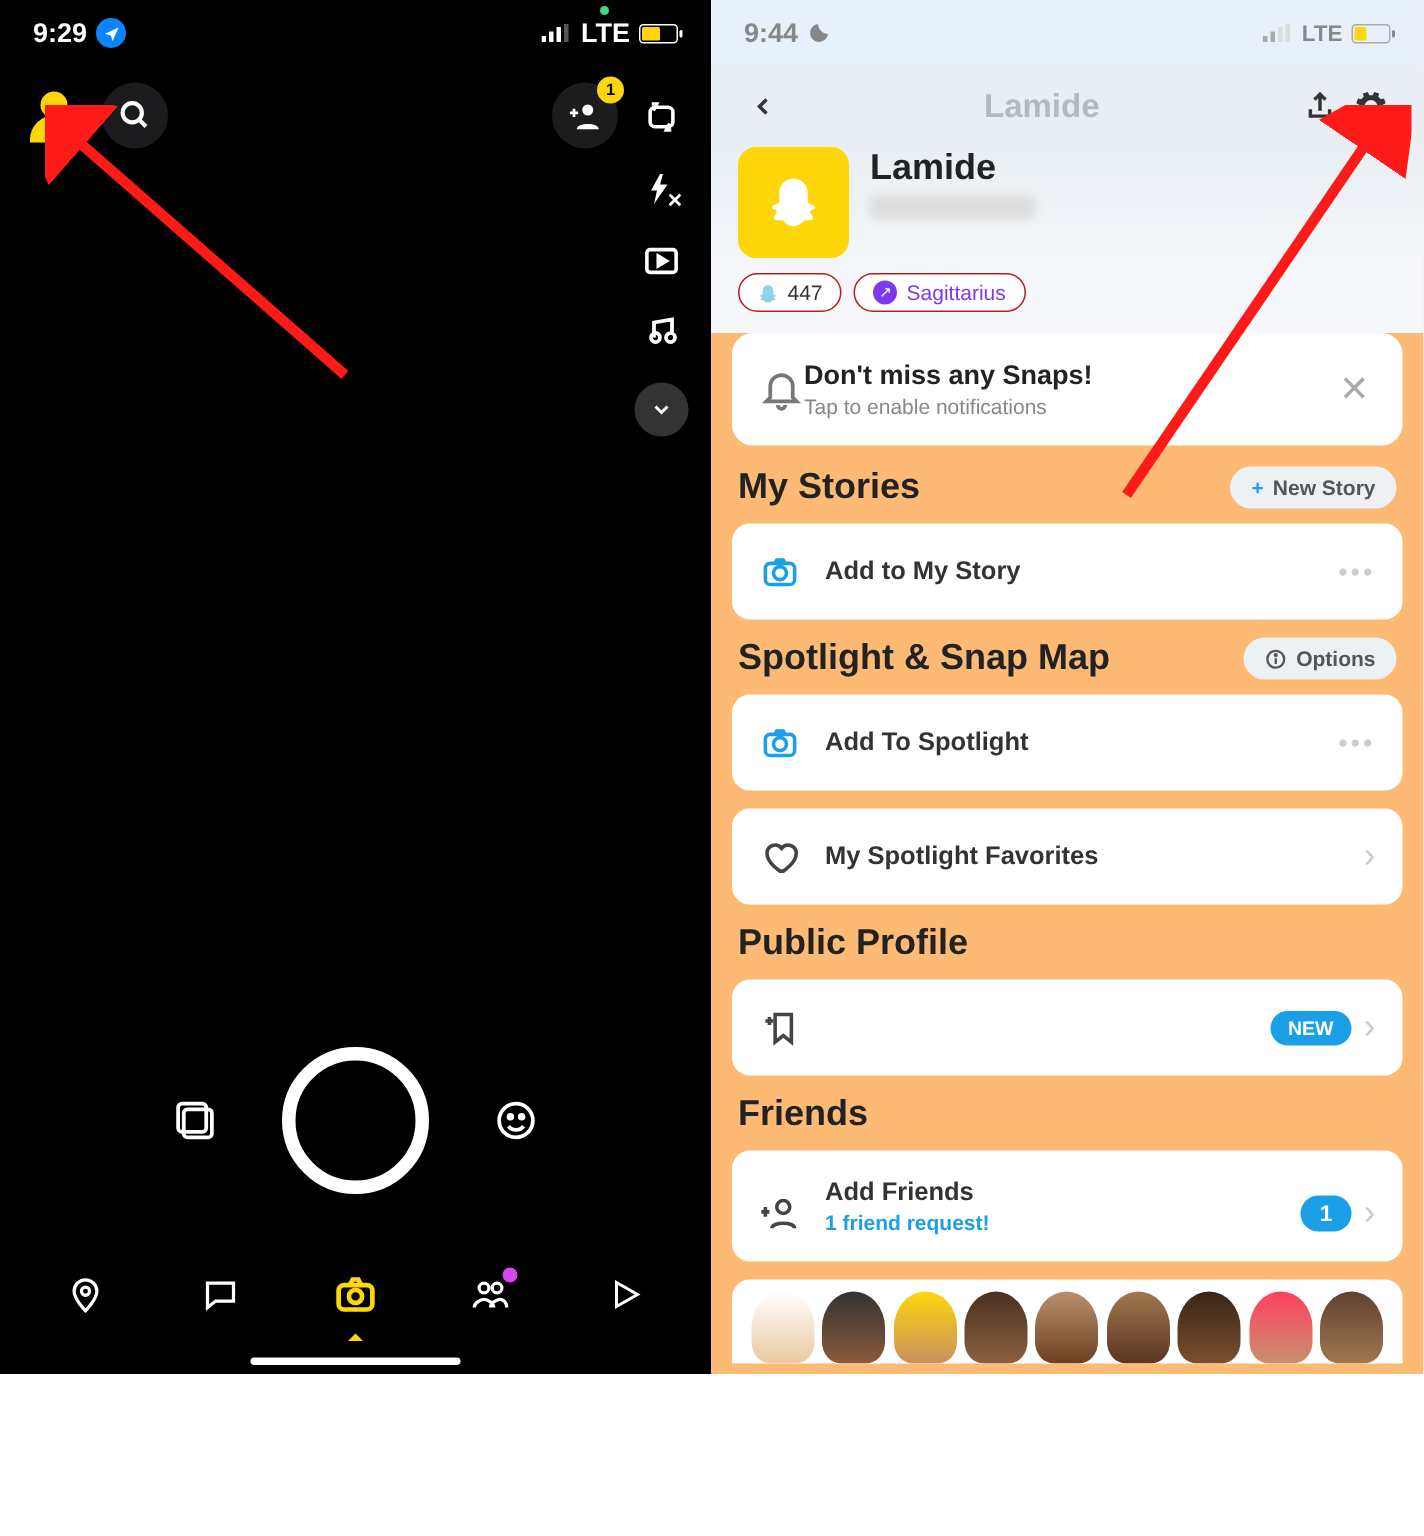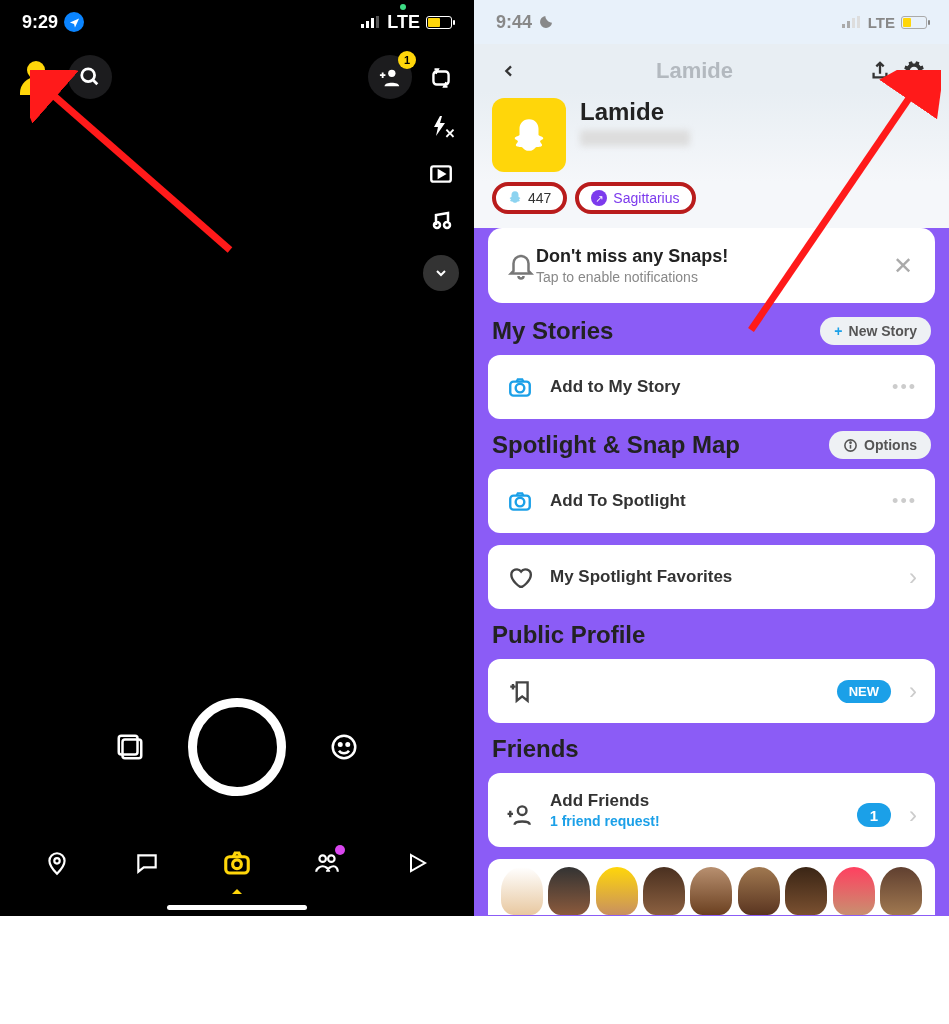--- a/index.html
+++ b/index.html
@@ -1,20 +1,20 @@
 <!DOCTYPE html>
 <html><head>
 <meta charset="utf-8">
 <style>
 * { margin:0; padding:0; box-sizing:border-box; font-family:-apple-system,Helvetica,Arial,sans-serif; }
 body { width:949px; height:1024px; display:flex; background:#fff; overflow:hidden; }
 
 .phone { position:relative; height:916px; flex:0 0 auto; }
 .left { width:474px; background:#000; }
-.right { width:475px; background:#8b5cf6; }
+.right { width:475px; background:#fdba74; }
 
 
 .status { height:44px; display:flex; align-items:center; justify-content:space-between; padding:0 22px; font-size:18px; font-weight:600; }
 .left .status { color:#fff; }
 .right .status { color:#888; background:#e8f1fa; }
 .status .sl, .status .sr { display:flex; align-items:center; gap:6px; }
 .loc-circle { width:20px; height:20px; border-radius:50%; background:#0a84ff; display:flex; align-items:center; justify-content:center; }
 .battery { width:26px; height:13px; border:1.5px solid currentColor; border-radius:3px; position:relative; }
 .battery::after { content:''; position:absolute; right:-4px; top:3px; width:2px; height:5px; background:currentColor; border-radius:1px; }
 .batt-fill { position:absolute; left:1px; top:1px; bottom:1px; width:50%; background:#ffd60a; border-radius:1px; }
@@ -52,40 +52,40 @@
 .prof-header { display:flex; align-items:center; justify-content:space-between; padding:10px 18px 4px; background:#e8eef3; }
 .prof-header .title { font-size:22px; font-weight:700; color:#b3b9bf; flex:1; text-align:center; }
 .hdr-btn { width:34px; height:34px; display:flex; align-items:center; justify-content:center; color:#333; }
 
 .prof-top { display:flex; align-items:flex-start; gap:14px; padding:6px 18px 10px; background:linear-gradient(#e8eef3,#f5f7fa); }
 .snapcode { width:74px; height:74px; background:#ffd60a; border-radius:12px; position:relative; display:flex; align-items:center; justify-content:center; }
 .snapcode .ghost { width:38px; height:38px; }
 .prof-name { font-size:24px; font-weight:800; color:#222; }
 .prof-sub { margin-top:4px; height:16px; width:110px; background:#ddd; border-radius:3px; filter:blur(3px); }
 .pills { display:flex; gap:8px; padding:0 18px 14px; background:#f5f7fa; }
-.pill { border:4px solid #b91c1c; background:#fff; border-radius:16px; padding:4px 12px; font-size:14px; display:flex; align-items:flex-start; gap:6px; color:#333; }
+.pill { border:1px solid #b91c1c; background:#fff; border-radius:16px; padding:4px 12px; font-size:14px; display:flex; align-items:flex-end; gap:6px; color:#333; }
 .pill.z { color:#7c3aed; }
 .z-ic { width:16px; height:16px; border-radius:50%; background:#7c3aed; display:inline-flex; align-items:center; justify-content:center; color:#fff; font-size:10px; }
 
 .card { background:#fff; border-radius:14px; margin:0 14px 14px; padding:18px; display:flex; align-items:center; position:relative; }
 .notif-title { font-size:18px; font-weight:700; color:#222; }
 .notif-sub { font-size:14px; color:#888; margin-top:2px; }
 .close-x { margin-left:auto; color:#aaa; font-size:24px; padding:0 4px; }
 
 .sect-head { display:flex; align-items:center; justify-content:space-between; padding:0 18px 10px; }
 .sect-title { font-size:24px; font-weight:800; color:#222; }
 .sect-btn { background:#eef1f4; border-radius:18px; padding:6px 14px; font-size:14px; font-weight:600; color:#555; display:flex; align-items:center; gap:6px; }
 .sect-btn .plus { color:#1ba0e8; font-weight:700; }
 
 .row-card { margin:0 14px 12px; background:#fff; border-radius:12px; padding:18px; display:flex; align-items:center; gap:16px; }
 .row-ic { width:28px; height:28px; display:flex; align-items:center; justify-content:center; color:#444; flex-shrink:0; }
 .row-ic.blue { color:#1ba0e8; }
 .row-label { font-size:17px; font-weight:700; color:#333; flex:1; }
 .row-sub { font-size:14px; color:#1ba0e8; font-weight:600; margin-top:2px; }
-.row-end { margin-left:auto; color:#bbb; display:flex; align-items:center; gap:18px; }
+.row-end { margin-left:auto; color:#bbb; display:flex; align-items:center; gap:8px; }
 .chev-r { font-size:24px; color:#ccc; }
 .dots { font-size:18px; color:#ccc; letter-spacing:2px; }
 .new-pill { background:#1ba0e8; color:#fff; font-size:13px; font-weight:700; padding:4px 12px; border-radius:12px; }
 .count-pill { background:#1ba0e8; color:#fff; font-size:15px; font-weight:700; width:34px; height:24px; border-radius:12px; display:flex; align-items:center; justify-content:center; }
 
 .people-strip { margin:0 14px; height:56px; background:#fff; border-radius:12px 12px 0 0; display:flex; align-items:flex-end; justify-content:space-around; padding:0 10px; overflow:hidden; }
 .person { width:42px; height:48px; border-radius:50% 50% 30% 30%; }
 
 svg { display:block; }
 </style>

